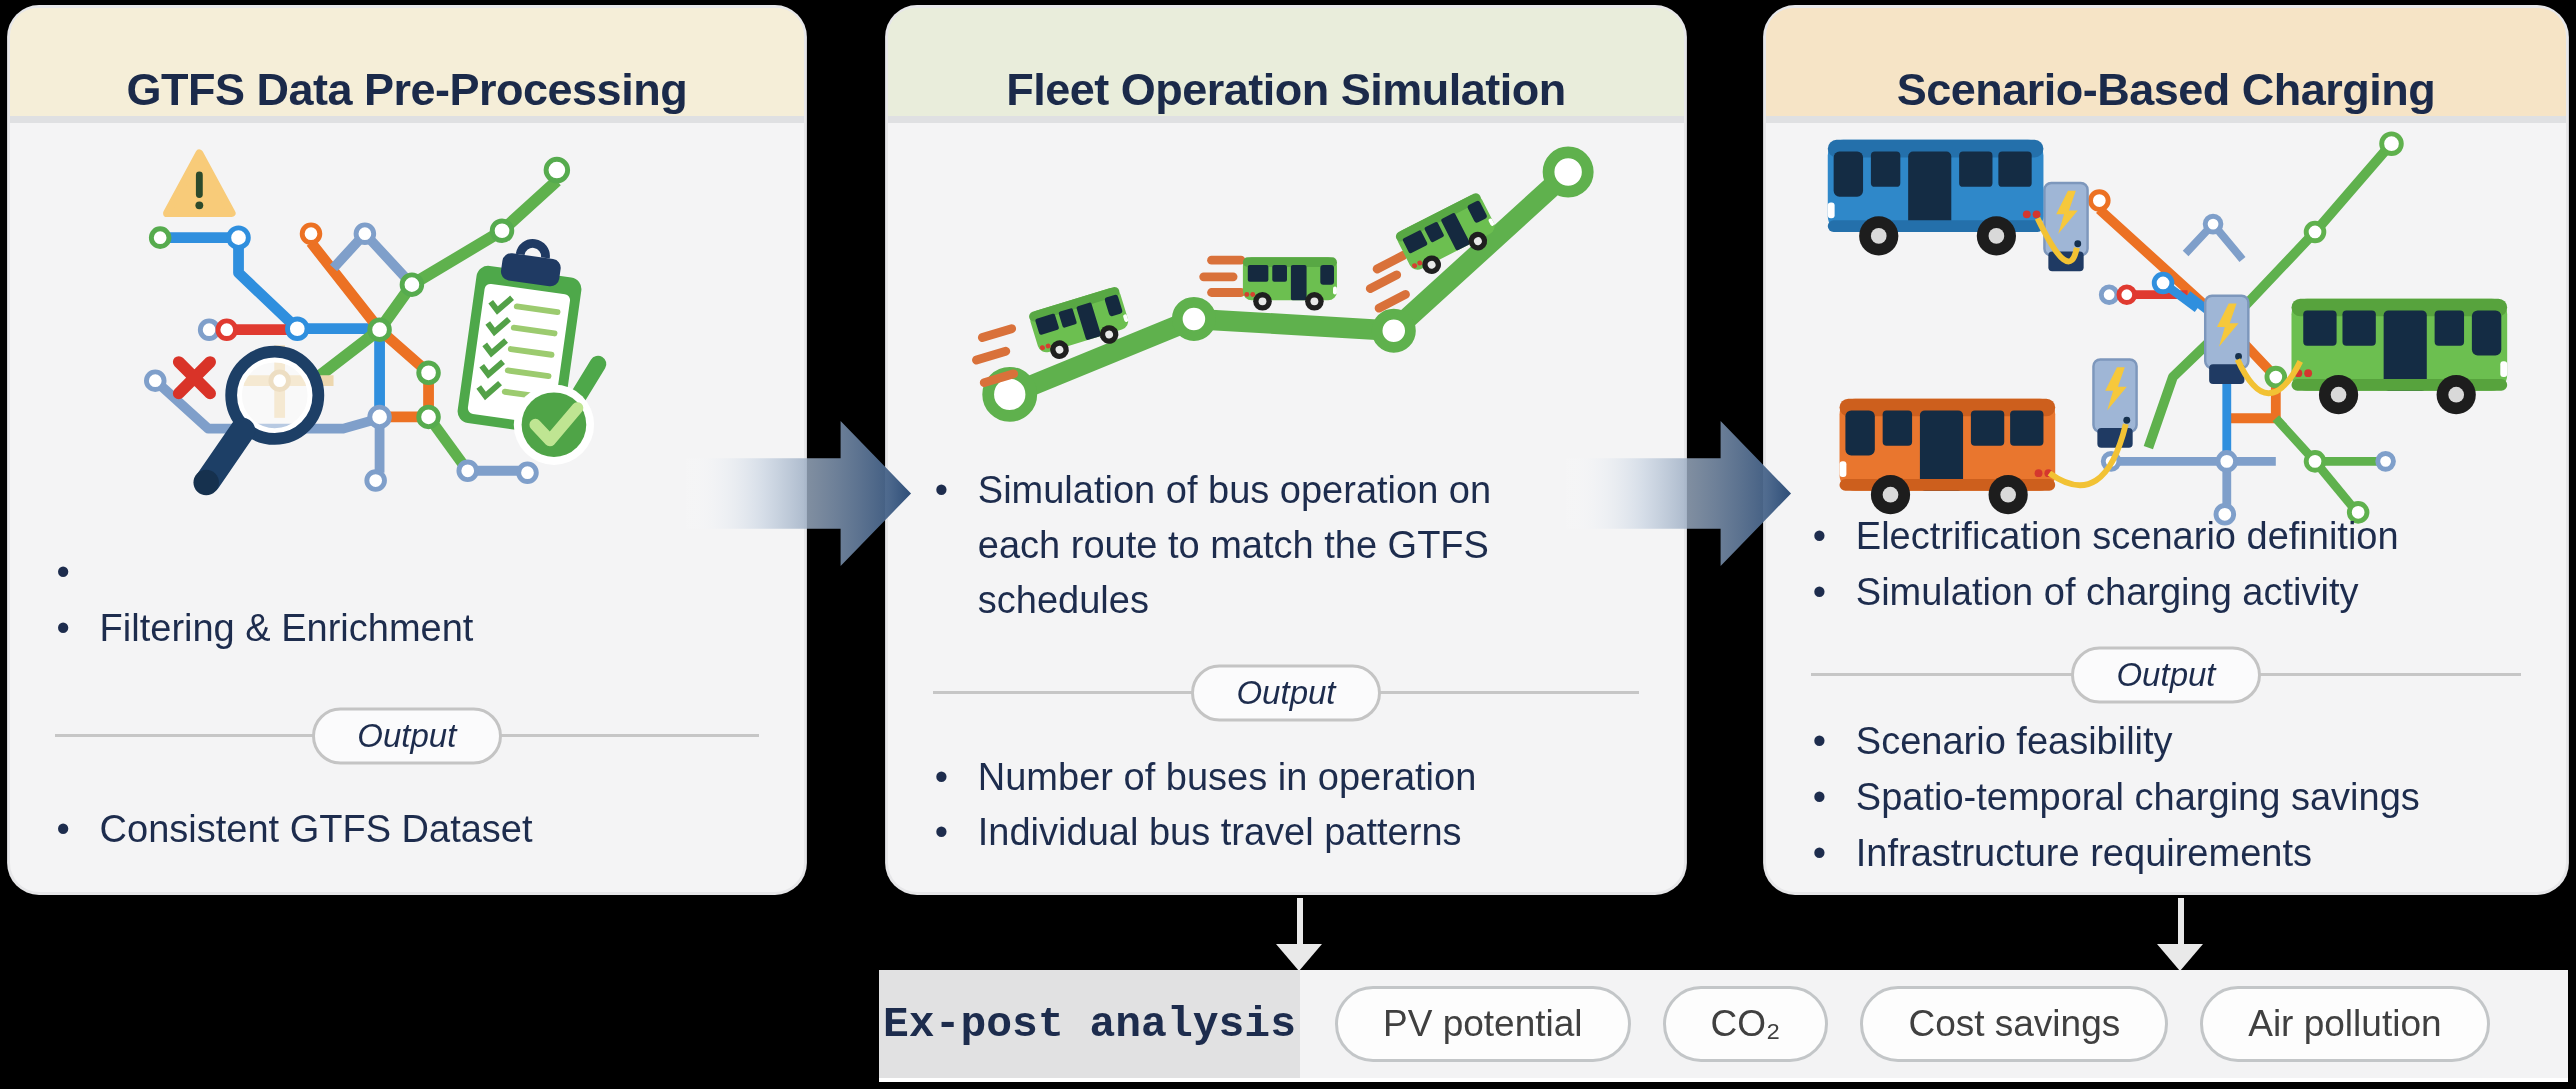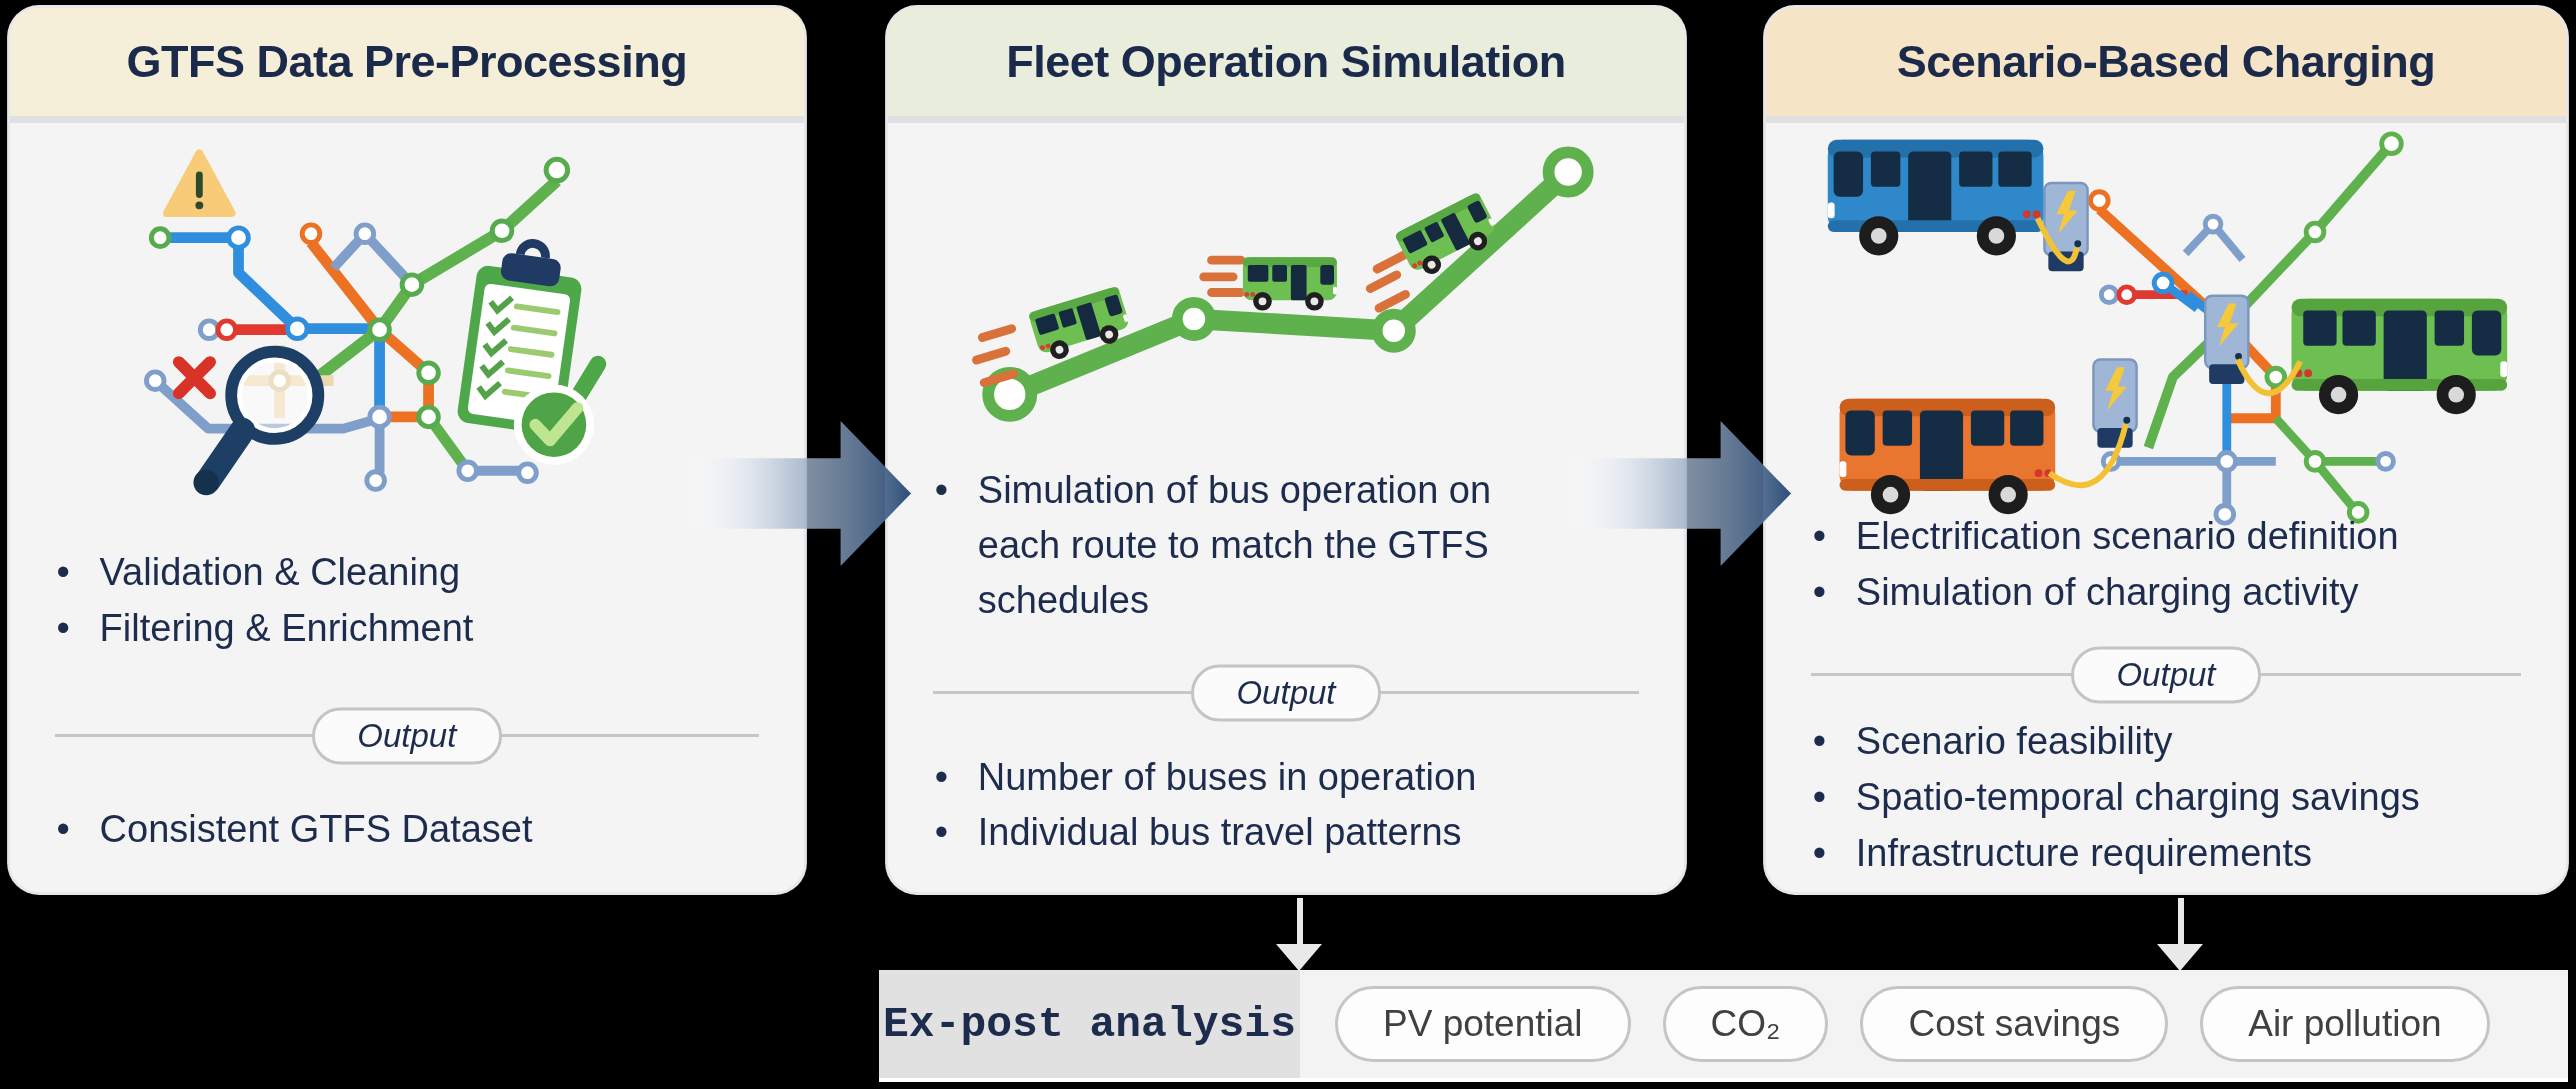--- a/index.html
+++ b/index.html
@@ -5,21 +5,21 @@
   html,body{margin:0;padding:0;background:#000;}
   .stage{position:relative;width:2576px;height:1090px;background:#000;overflow:hidden;
          font-family:"Liberation Sans",sans-serif;color:#1d2c4d;}
   
   .card{position:absolute;top:7.8px;width:796px;height:884px;background:#f4f4f5;
         border-radius:29px;box-shadow:0 0 0 2.9px #e7e7e9;}
   .c1{left:9.8px;width:794px}
   .c2{left:888px}
   .c3{left:1766px;width:800px}
   .card-header{height:108px;border-radius:27.4px 27.4px 0 0;border-bottom:7.8px solid #dfe0e2;
-        display:flex;align-items:center;justify-content:center;}
+        display:flex;align-items:flex-end;justify-content:center;}
   .c1 .card-header{background:#f5eed8;}
   .c2 .card-header{background:#e9eddb;}
   .c3 .card-header{background:#f6e4c6;}
   .card-title{font-size:45px;font-weight:700;color:#1b2a4a;letter-spacing:-0.5px;white-space:nowrap;}
   .illus{position:absolute;left:0;top:116px;pointer-events:none;}
   .inputs,.outputs{position:absolute;left:39px;right:15.7px;}
   .li{display:flex;align-items:flex-start;line-height:56px;font-size:38px;color:#1d2c4d;}
   .dot{flex:none;width:43px;padding-left:7.8px;}
   .c2 .li{line-height:55px;}
   .c2 .inputs .txt{max-width:534px;}
@@ -173,21 +173,20 @@
       <g>
         <path d="M578,281 L600,245" stroke="#4ea84a" stroke-width="17" stroke-linecap="round"></path>
         <circle cx="555" cy="307" r="41" fill="#ffffff"></circle>
         <circle cx="555" cy="307" r="33" fill="#4fa447"></circle>
         <path d="M536,307 l15,16 l28,-33" stroke="#bfe592" stroke-width="12" fill="none" stroke-linecap="round" stroke-linejoin="round"></path>
       </g>
     </svg>
     <div class="inputs">
       <div class="li">
         <span class="dot">•</span>
-        <span class="txt">Validation &amp; Cleaning</span>
       </div>
       <div class="li">
         <span class="dot">•</span>
         <span class="txt">Filtering &amp; Enrichment</span>
       </div>
     </div>
     <div class="outdiv"></div>
     <div class="pill">Output</div>
     <div class="outputs">
       <div class="li">

